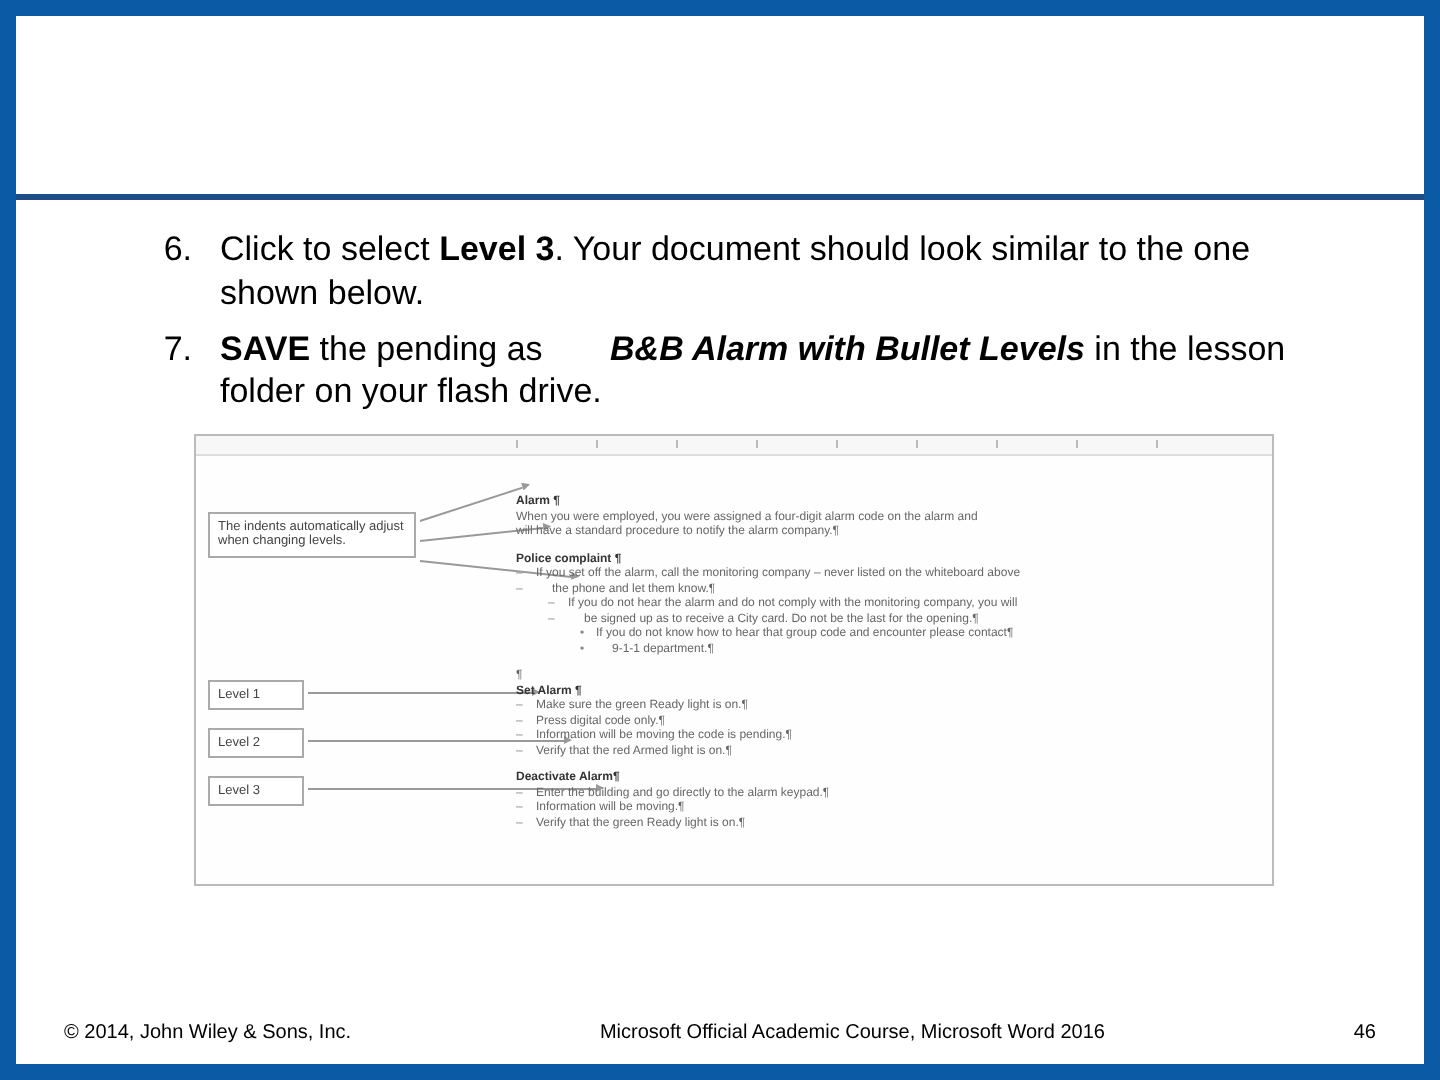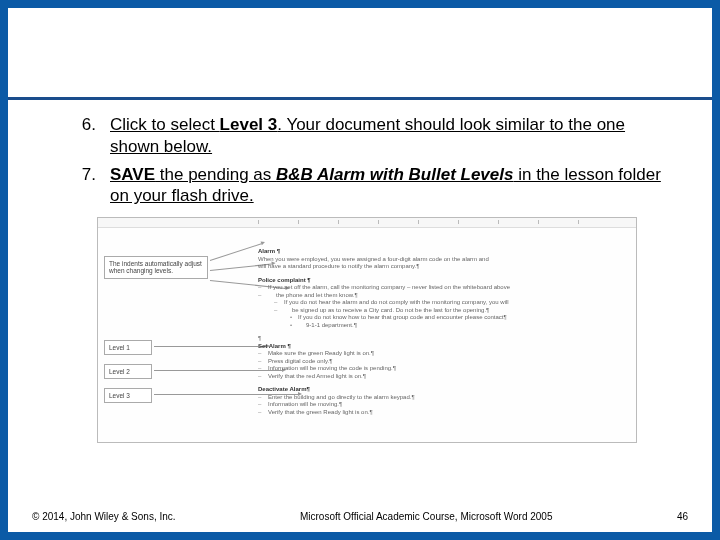--- a/index.html
+++ b/index.html
@@ -23,23 +23,23 @@
     margin: 0 0 14px 0;
   }
   .content {
     padding: 0 46px 0 60px;
     font-size: 17px;
     line-height: 1.28;
     color: #000;
   }
   .oli { display: flex; margin-bottom: 6px; }
   .oli .num { width: 42px; flex-shrink: 0; text-align: right; padding-right: 14px; }
-  .oli .txt { flex: 1; text-decoration: underline; }
+  .oli .txt { flex: 1; }
   .txt .b { font-weight: bold; }
-  .txt .bi { font-weight: bold; font-style: italic; }
+  .txt .bi { font-weight: bold; font-style: italic; margin-left: 29px; }
 
   .figwrap {
     margin: 10px auto 0 auto;
     width: 540px;
     position: relative;
   }
   .fig {
     border: 1px solid #bbb;
     background: #fefefe;
     width: 540px;
@@ -183,16 +183,16 @@
             <div class="pgline bullet">Information will be moving.¶</div>
             <div class="pgline bullet">Verify that the green Ready light is on.¶</div>
           </div>
         </div>
       </div>
     </div>
   </div>
 
   <div class="footer">
     <div>© 2014, John Wiley &amp; Sons, Inc.</div>
-    <div class="mid">Microsoft Official Academic Course, Microsoft Word 2005</div>
+    <div class="mid">Microsoft Official Academic Course, Microsoft Word 2016</div>
     <div>46</div>
   </div>
 </div>
 
 </body></html>

